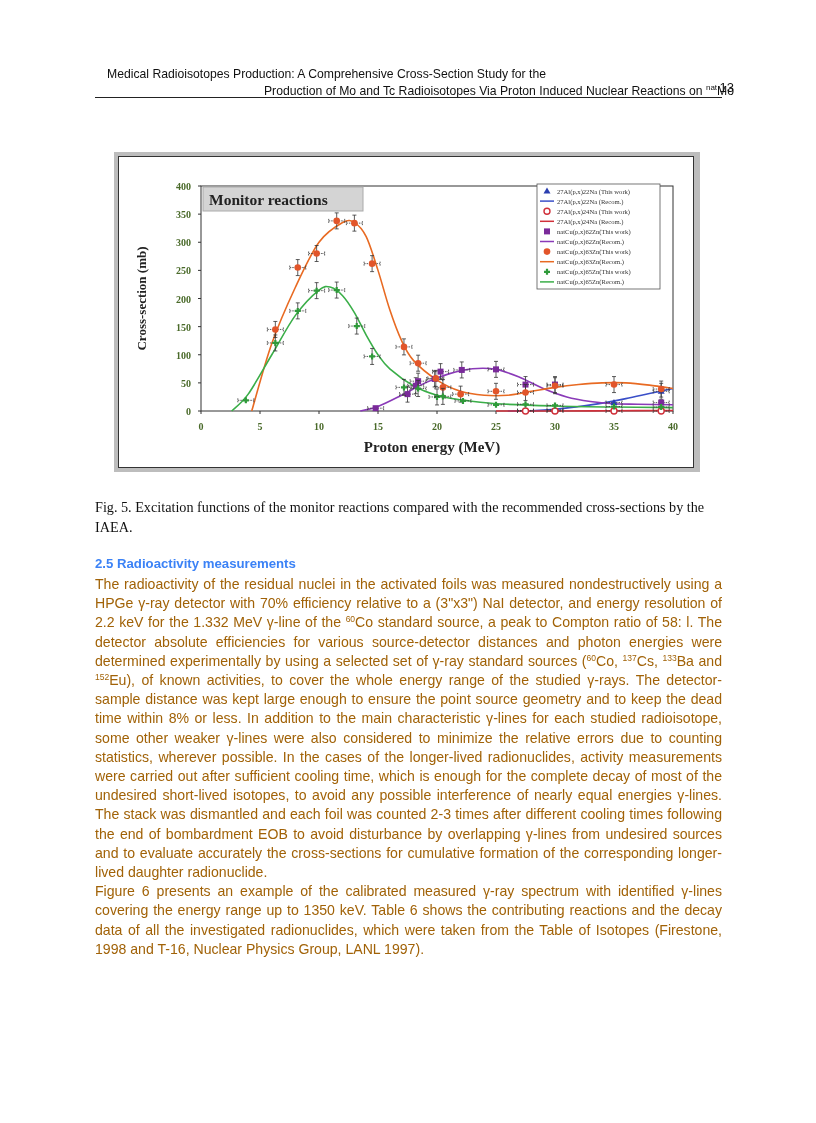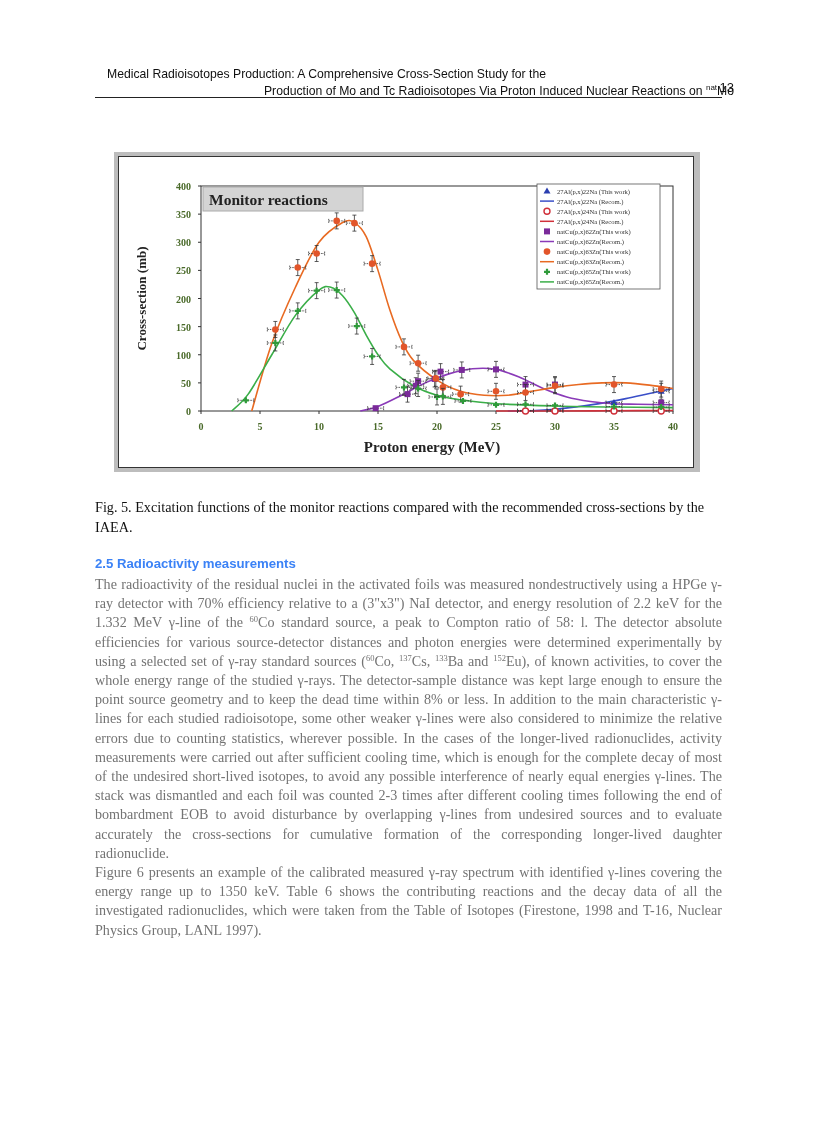--- a/index.html
+++ b/index.html
@@ -9,21 +9,21 @@
   .header sup { font-size:8px; vertical-align:5px; }
   .header .pagenum { position:absolute; right:0; top:13px; font-size:13px; }
   .header-rule { position:absolute; left:95px; top:97px; width:627px; height:0; border-top:1.3px solid #222; }
 
   .figure-frame { position:absolute; left:114px; top:152px; width:586px; height:320px; background:#bdbdbd; }
   .figure-inner { position:absolute; left:4px; top:4px; width:574px; height:310px; background:#fff; border:1px solid #333; }
   .chart-svg { position:absolute; left:0; top:0; }
 
   .caption { position:absolute; left:95px; top:497px; width:627px; font-family:Liberation Serif, serif; font-size:14.2px; line-height:20px; color:#111; }
   .section-title { position:absolute; left:95px; top:556px; font-family:"Liberation Sans", sans-serif; font-weight:bold; font-size:13.2px; color:#3b82f6; }
-  .body-text { position:absolute; left:95px; top:575px; width:627px; font-family:Liberation Serif, serif; font-size:14.1px; line-height:19.2px; color:#737373; }
+  .body-text { position:absolute; left:95px; top:575px; width:627px; font-family:Liberation Sans, sans-serif; font-size:14.1px; line-height:19.2px; color:#a16207; }
   .body-text p { margin:0; text-align:justify; text-align-last:auto; }
   .body-text sup { font-size:8.5px; vertical-align:5px; line-height:0; }
 </style>
 </head>
 <body>
 
 <div class="header">
   <div>Medical Radioisotopes Production: A Comprehensive Cross-Section Study for the</div>
   <div class="line2"><span>Production of Mo and Tc Radioisotopes Via Proton Induced Nuclear Reactions on </span><sup>nat</sup><span>Mo</span></div>
   <div class="pagenum">13</div>

